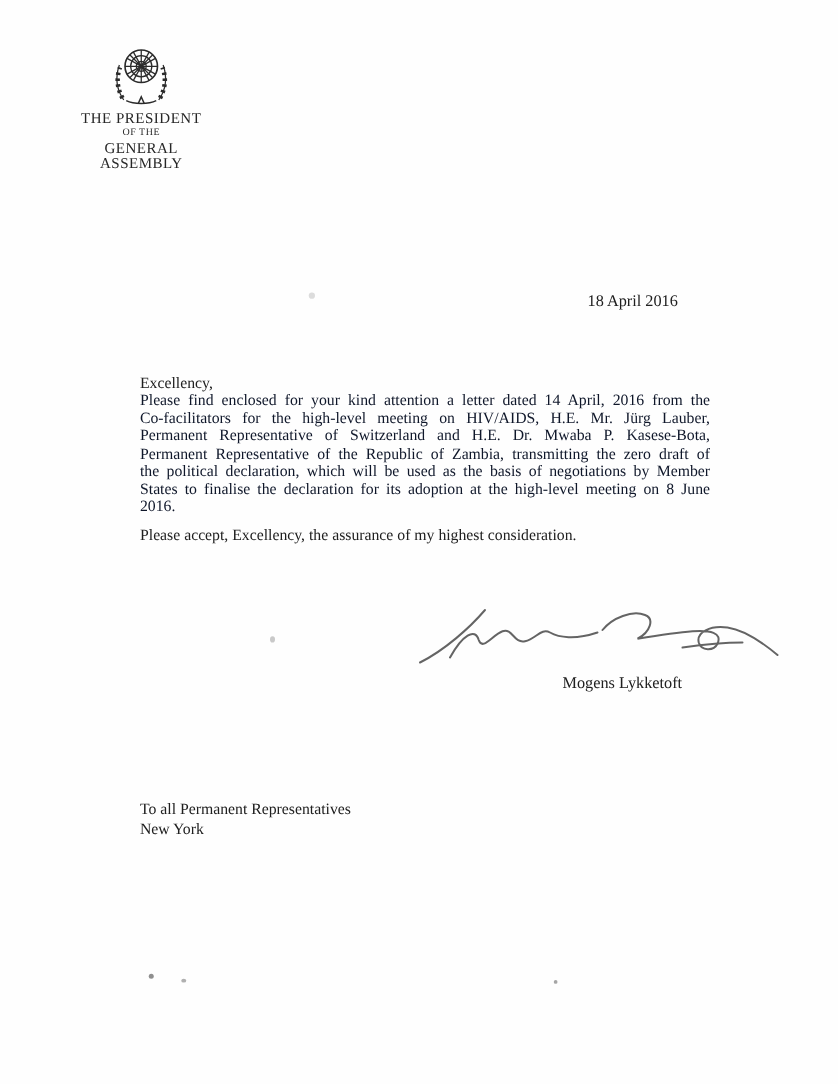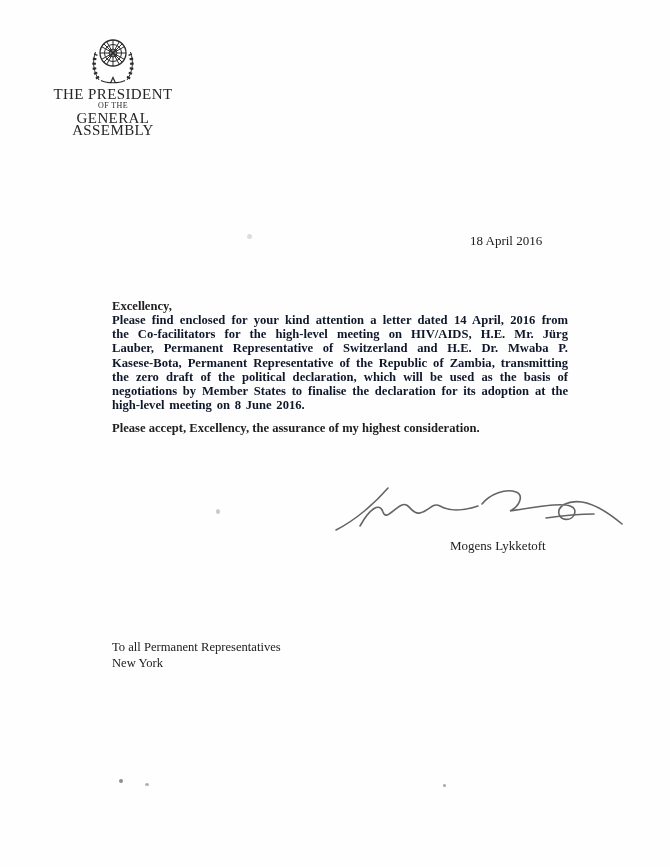--- a/index.html
+++ b/index.html
@@ -21,21 +21,21 @@
     top: 36px;
     width: 122px;
     text-align: center;
   }
   .emblem-wrap {
     width: 48px;
     height: 48px;
     margin: 0 auto 4px auto;
   }
   .lh-line1, .lh-line3 {
-    font-size: 15px;
+    font-size: 12px;
     letter-spacing: 0.4px;
     color: #262626;
     line-height: 12px;
   }
   .lh-line2 {
     font-size: 8px;
     letter-spacing: 0.4px;
     color: #2c2c2c;
     line-height: 10px;
     margin: 1px 0;
@@ -49,21 +49,20 @@
     font-size: 13px;
     color: #202020;
   }
 
   
   .letter-body {
     position: absolute;
     left: 112px;
     top: 299px;
     width: 456px;
-    font-weight: bold;
   }
   .salutation {
     font-size: 12.6px;
     line-height: 14px;
     color: #202020;
   }
   .para1 {
     font-size: 12.6px;
     line-height: 14.2px;
     text-align: justify;

